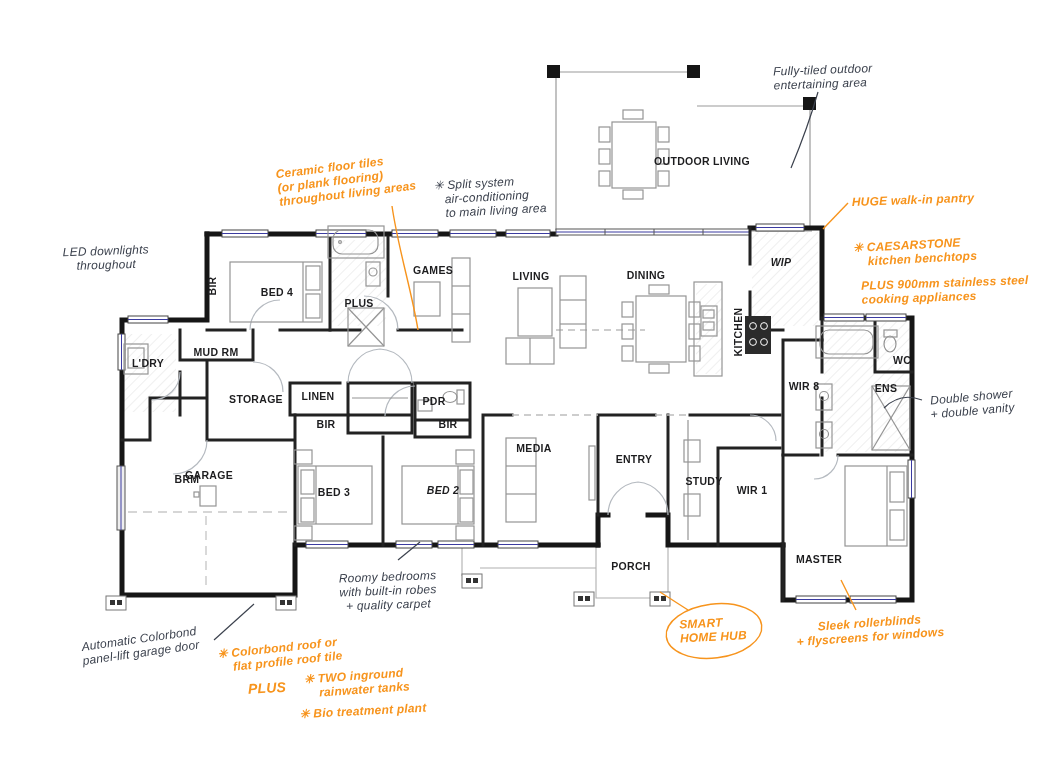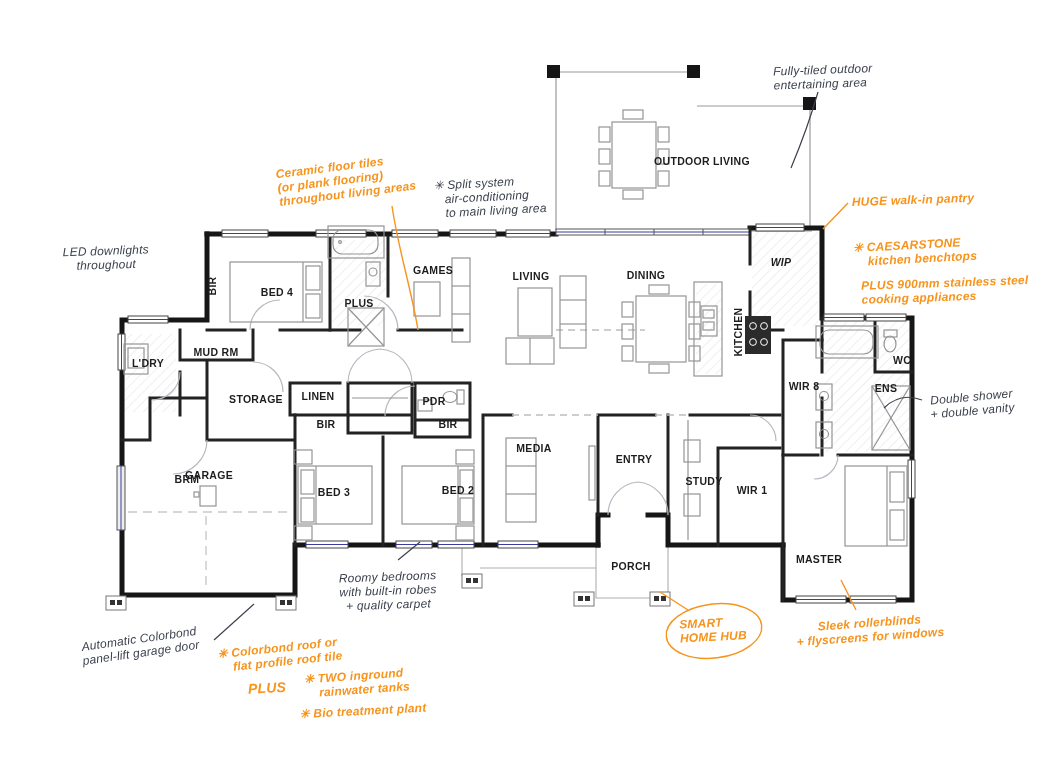--- a/index.html
+++ b/index.html
@@ -348,21 +348,21 @@
       <div class="room-label" style="left: 216px; top: 352px;">MUD RM</div>
       <div class="room-label" style="left: 148px; top: 363px;">L'DRY</div>
       <div class="room-label" style="left: 256px; top: 399px;">STORAGE</div>
       <div class="room-label" style="left: 318px; top: 396px;">LINEN</div>
       <div class="room-label" style="left: 326px; top: 424px;">BIR</div>
       <div class="room-label" style="left: 434px; top: 401px;">PDR</div>
       <div class="room-label" style="left: 448px; top: 424px;">BIR</div>
       <div class="room-label" style="left: 187px; top: 455px; margin-top: 24px;">BRM</div>
       <div class="room-label" style="left: 209px; top: 475px;">GARAGE</div>
       <div class="room-label" style="left: 334px; top: 492px;">BED 3</div>
-      <div class="room-label" style="left: 458px; top: 490px;">BED 2</div>
+      <div class="room-label" style="left: 443px; top: 490px; font-style: italic;">BED 2</div>
       <div class="room-label" style="left: 534px; top: 448px; text-align: right;">MEDIA</div>
       <div class="room-label" style="left: 634px; top: 459px; text-align: center;">ENTRY</div>
       <div class="room-label" style="left: 704px; top: 481px;">STUDY</div>
       <div class="room-label" style="left: 752px; top: 490px;">WIR 1</div>
       <div class="room-label" style="left: 804px; top: 386px;">WIR 8</div>
       <div class="room-label" style="left: 886px; top: 388px;">ENS</div>
       <div class="room-label" style="left: 894px; top: 360px; margin-left: 8px;">WC</div>
       <div class="room-label" style="left: 819px; top: 519px; margin-top: 40px;">MASTER</div>
       <div class="room-label" style="left: 631px; top: 566px;">PORCH</div>
     </div>

